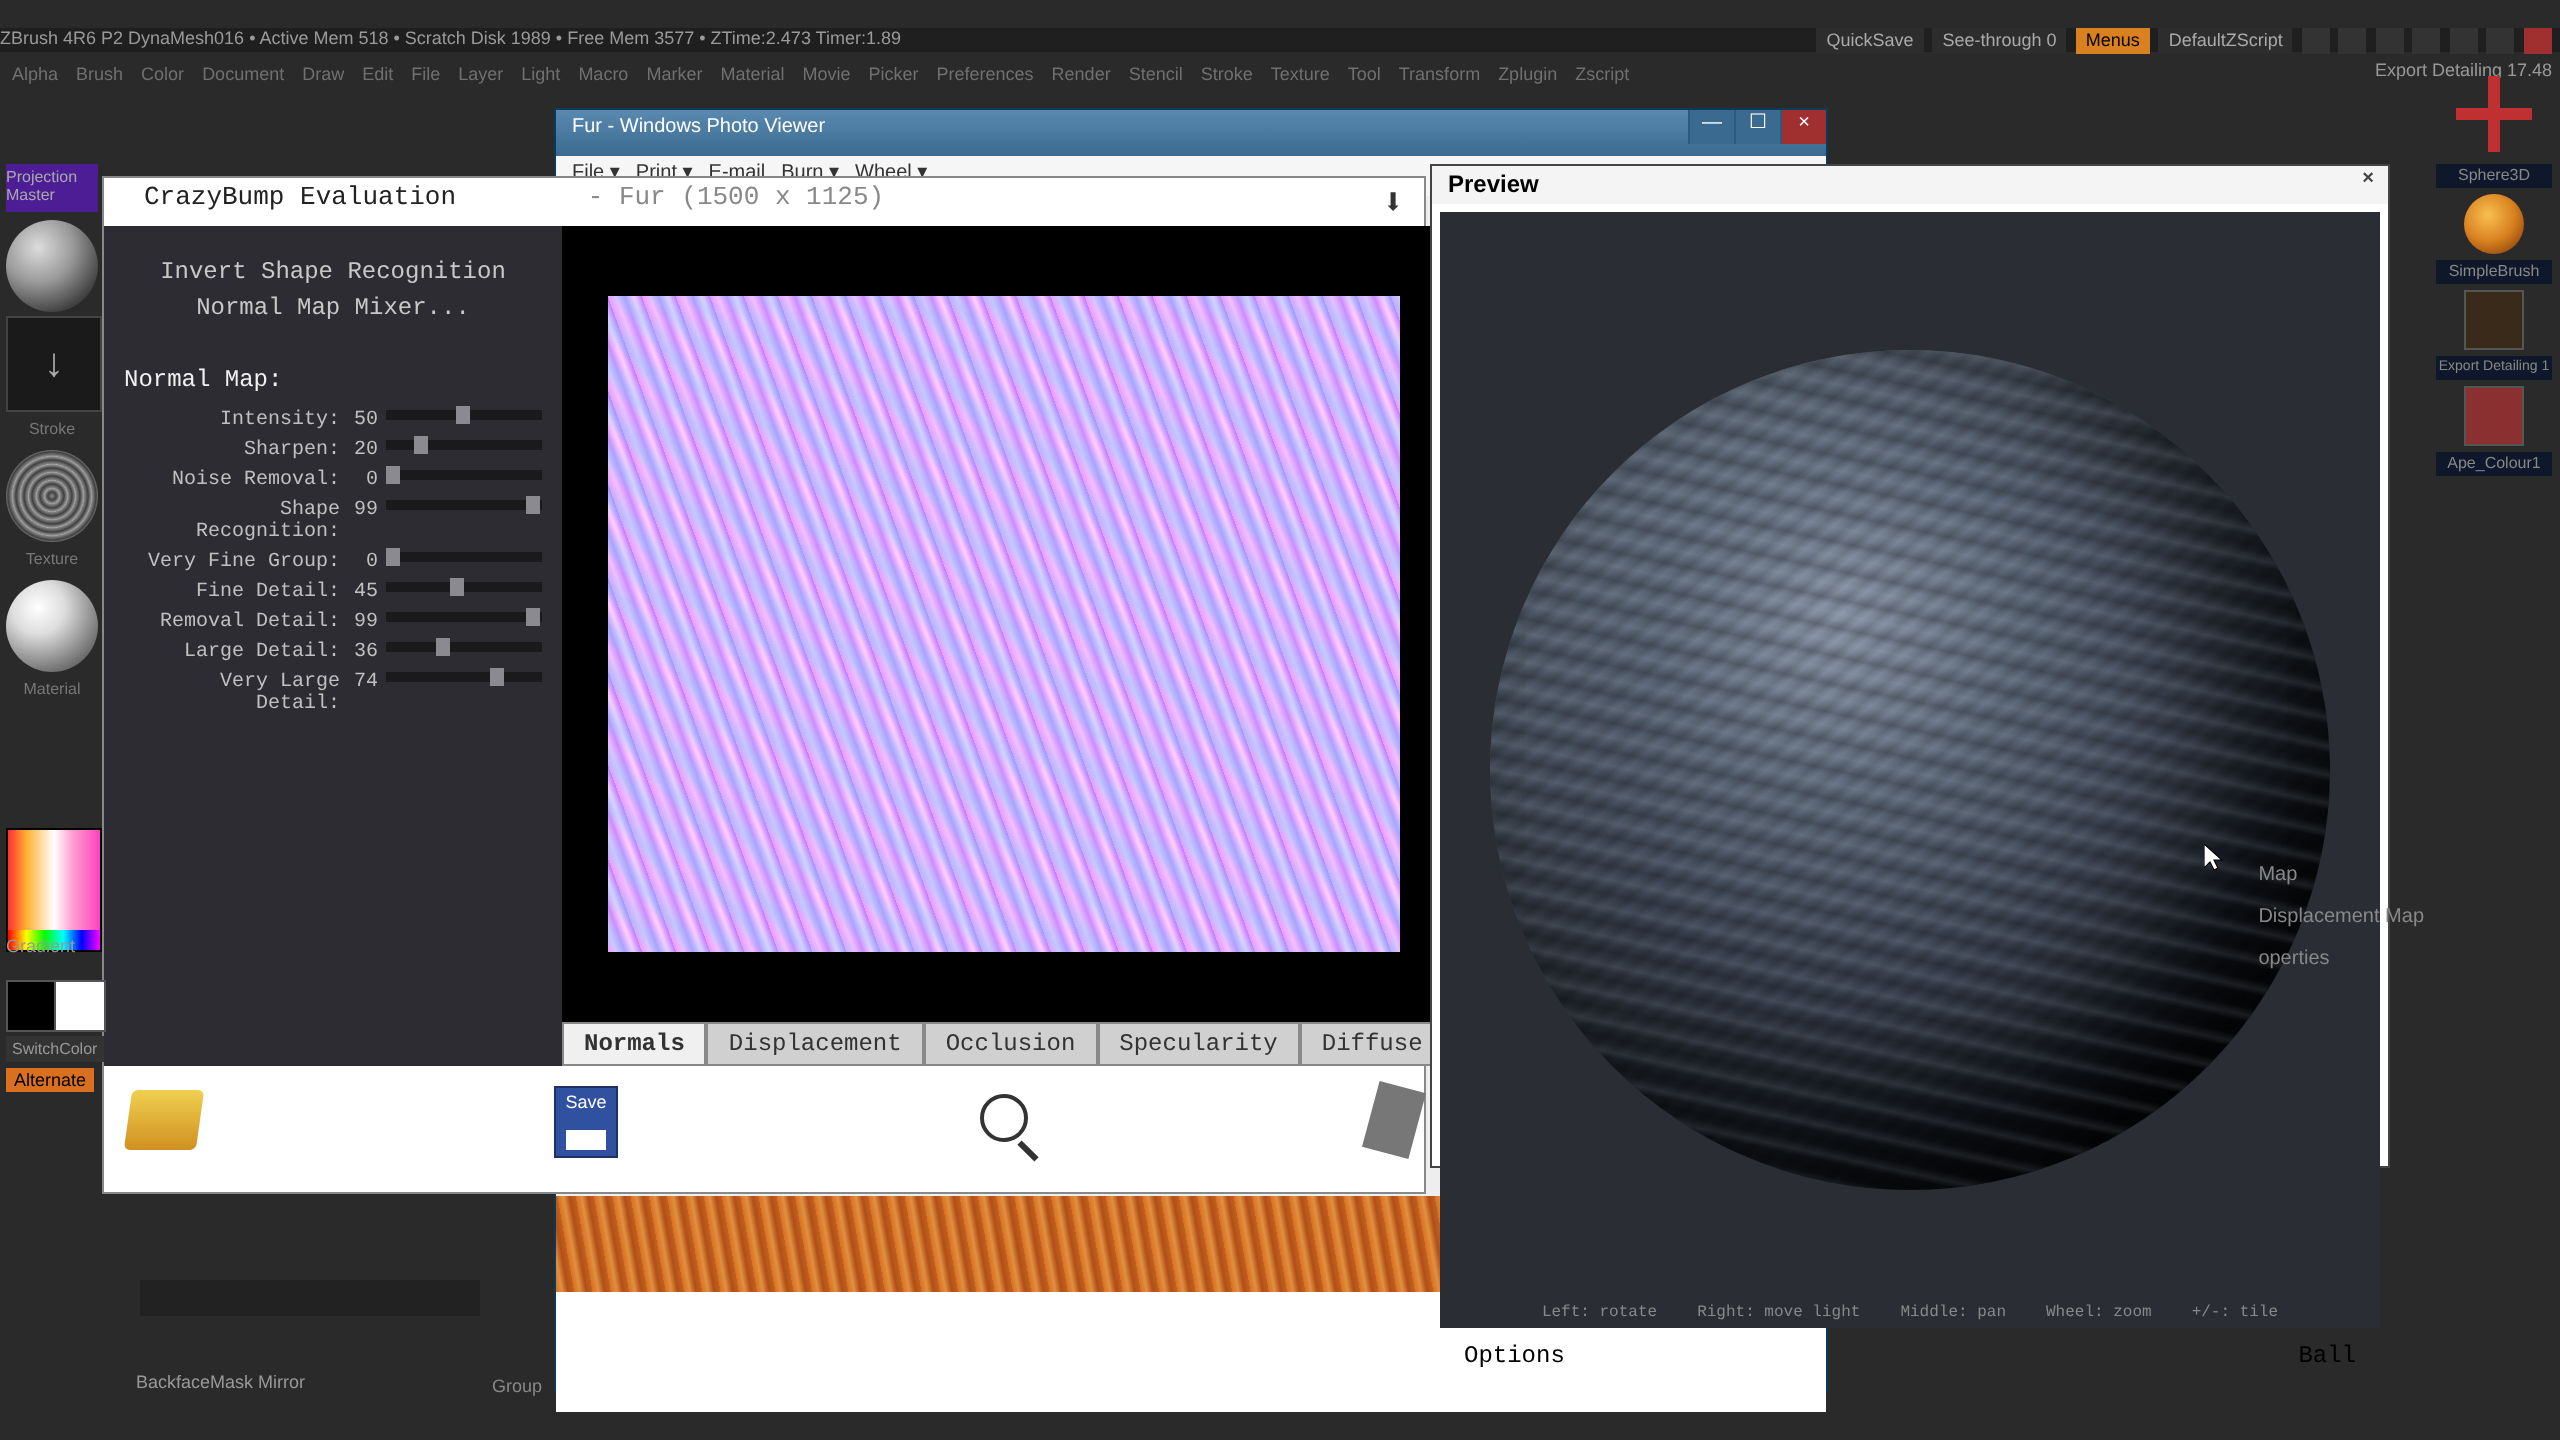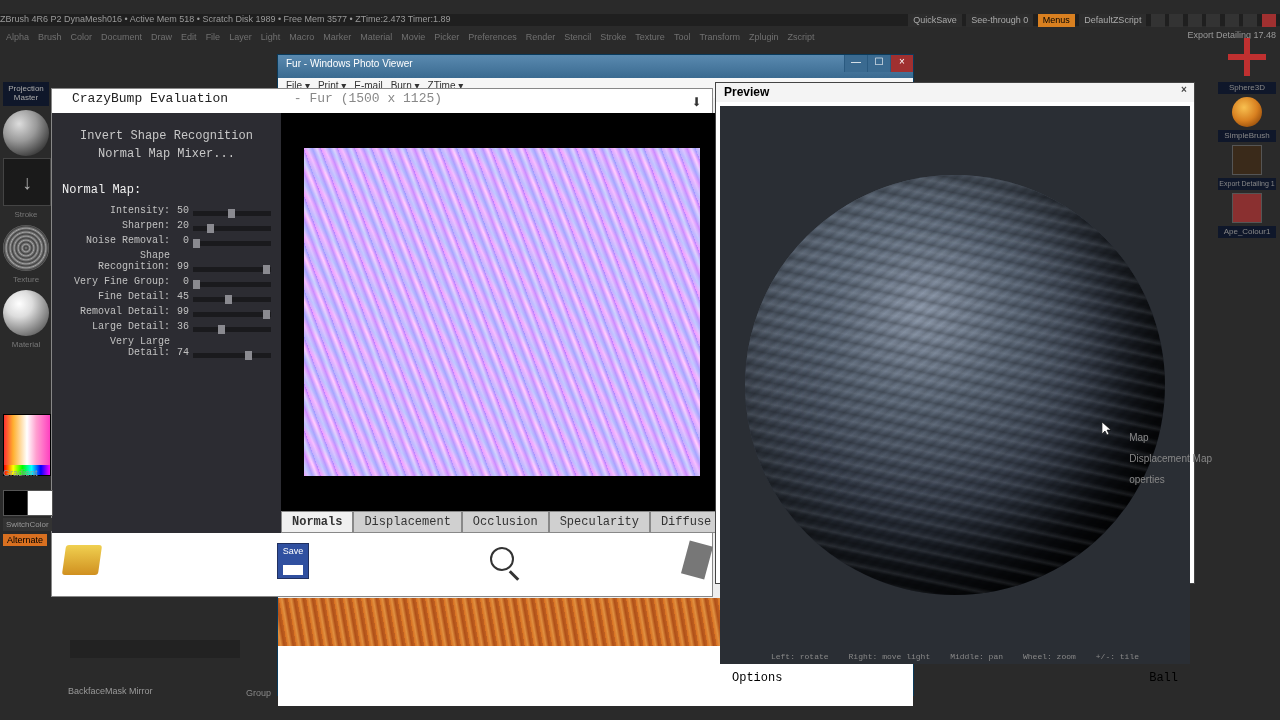--- a/index.html
+++ b/index.html
@@ -26,21 +26,21 @@
 .pv-white{width:635px;height:60px;background:#fff}
 
 
 .cb{left:51px;top:88px;width:660px;height:507px;background:#fff;border:1px solid #888}
 .cb-top{height:20px;background:#fff;font-family:"Courier New",monospace;font-size:13px;padding:2px 20px;color:#222}
 .cb-top .sub{color:#888;margin-left:58px}
 .cb-body{display:flex;height:420px;background:#303038}
 .cb-left{width:225px;background:#2c2c32;padding:12px 10px;color:#b0b0b0;font-family:"Courier New",monospace}
 .cb-btn{text-align:center;margin:4px 0;font-size:12px;color:#c8c8c8;cursor:pointer}
 .section{font-size:12px;color:#f0f0f0;margin:22px 0 8px 0}
-.sl-row{display:flex;align-items:flex-end;margin:4px 0;font-size:10px}
+.sl-row{display:flex;align-items:flex-start;margin:4px 0;font-size:10px}
 .sl-row label{width:108px;text-align:right;color:#c0c0c0;margin-right:3px}
 .sl-row .val{width:16px;text-align:right;color:#c0c0c0;margin-right:4px}
 .sl-row .track{width:78px;height:5px;background:#1a1a1d;position:relative;cursor:pointer}
 .sl-row .thumb{position:absolute;top:-2px;width:7px;height:9px;background:#8a8a90}
 .cb-right{flex:1;background:#f9a8d4;display:flex;flex-direction:column}
 .cb-canvas{flex:1;background:#000;padding:24px 0;display:flex;justify-content:center;align-items:center}
 .normalmap{width:396px;height:328px;background:#8a6af8;position:relative;overflow:hidden}
 .normalmap::before{content:"";position:absolute;inset:0;
  background:repeating-linear-gradient(70deg,#a070ff 0,#b090ff 4px,#8060e8 8px,#c8a0ff 12px,#7050d8 16px),
             repeating-linear-gradient(110deg,transparent 0,rgba(200,170,255,.4) 3px,transparent 7px,rgba(120,90,230,.3) 11px,transparent 15px);
@@ -69,21 +69,21 @@
  position:relative;overflow:hidden}
 .ball::before{content:"";position:absolute;inset:0;border-radius:50%;
  background:repeating-linear-gradient(12deg,transparent 0,rgba(0,0,0,.18) 3px,transparent 7px,rgba(210,220,235,.1) 10px,transparent 14px),
             repeating-linear-gradient(-40deg,transparent 0,rgba(0,0,0,.15) 4px,transparent 9px)}
 .fur-credits{position:absolute;bottom:3px;width:100%;text-align:center;font-size:8px;color:#888;font-family:"Courier New",monospace}
 .fur-credits span{margin:0 10px}
 .pw-bot{height:18px;padding:3px 16px;font-family:"Courier New",monospace;font-size:12px;color:#000;display:flex;justify-content:space-between}
 
 
 .zleft{left:3px;top:82px;width:46px}
-.zl-pm{width:46px;height:22px;background:#0f172a;font-size:8px;color:#aaa;text-align:center;padding-top:2px}
+.zl-pm{width:46px;height:22px;background:#4c1d95;font-size:8px;color:#aaa;padding-top:2px}
 .zl-sphere{width:46px;height:46px;border-radius:50%;background:radial-gradient(circle at 35% 30%,#ddd,#999 40%,#444 75%,#111);margin-top:4px}
 .zl-box{width:46px;height:46px;background:#1a1a1a;border:1px solid #444;margin-top:2px;display:flex;justify-content:center;align-items:center;color:#aaa;font-size:20px}
 .zl-noise{width:46px;height:46px;border-radius:50%;background:repeating-radial-gradient(circle,#888 0,#555 2px,#999 4px);margin-top:6px;filter:contrast(1.5)}
 .zl-lbl{font-size:8px;color:#777;text-align:center;margin-top:4px}
 .zl-matt{width:46px;height:46px;border-radius:50%;background:radial-gradient(circle at 35% 30%,#fff,#ddd 30%,#888 65%,#333);margin-top:6px}
 
 .picker{left:3px;top:414px;width:46px;height:60px;background:linear-gradient(to right,#ff3030,#ffb030 20%,#fff 50%,#ffa0d0 70%,#ff40c0);border:1px solid #000}
 .picker::after{content:"";position:absolute;bottom:0;left:0;width:46px;height:10px;background:linear-gradient(to right,#f00,#ff0,#0f0,#0ff,#00f,#f0f)}
 .grad-lbl{left:3px;top:468px;font-size:9px;color:#999}
 .sw-box{left:3px;top:490px;width:24px;height:24px;background:#000;border:1px solid #555}
@@ -133,21 +133,21 @@
 
 <div class="abs pv">
   <div class="pv-title">
     <span>Fur - Windows Photo Viewer</span>
     <div class="pv-btns">
       <div>—</div>
       <div>☐</div>
       <div class="cl">×</div>
     </div>
   </div>
-  <div class="pv-menu" id="pvmenu"><span>File  ▾</span><span>Print  ▾</span><span>E-mail</span><span>Burn  ▾</span><span>ZTime  ▾</span></div>
+  <div class="pv-menu" id="pvmenu"><span>File  ▾</span><span>Print  ▾</span><span>E-mail</span><span>Burn  ▾</span><span>Wheel  ▾</span></div>
   <div style="height:500px"></div>
   <div class="fur-img"></div>
   <div class="pv-white"></div>
 </div>
 
 <div class="abs cb">
   <div class="cb-top">
     <span>CrazyBump Evaluation</span>
     <span class="sub">- Fur (1500 x 1125)</span>
     <span style="position:absolute;right:10px;top:2px;font-size:18px;color:#333">⬇</span>

